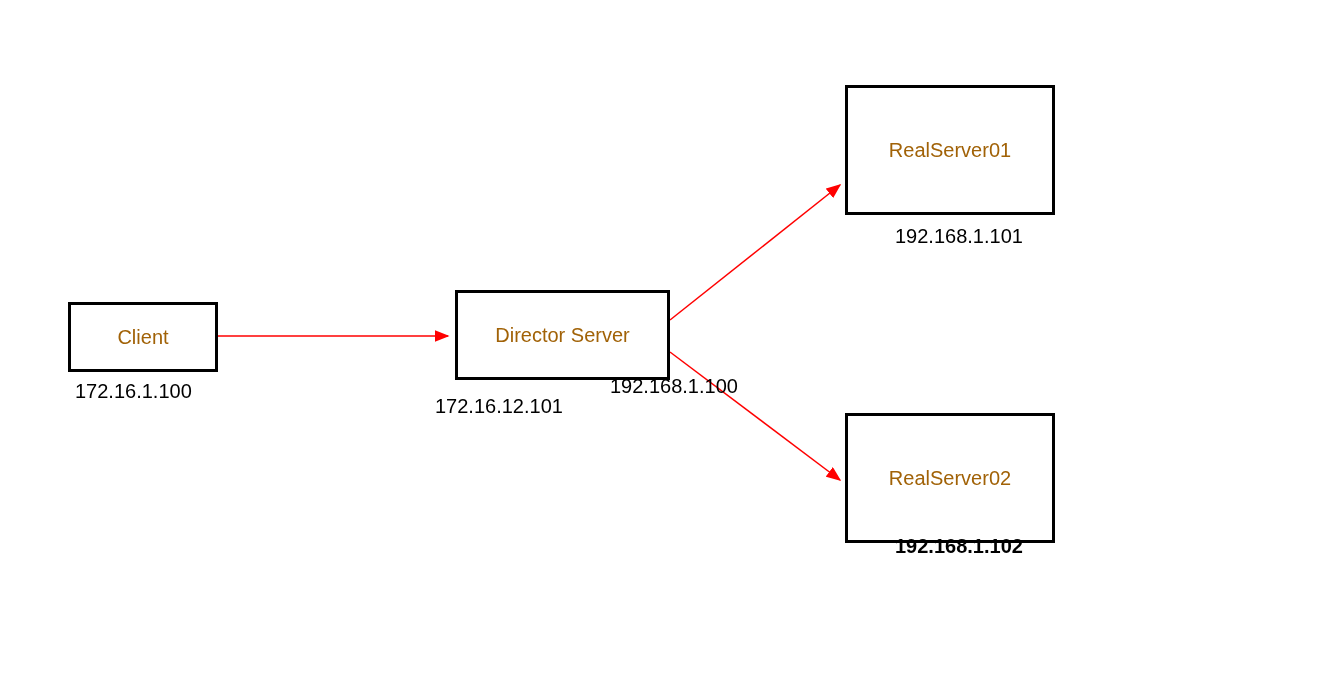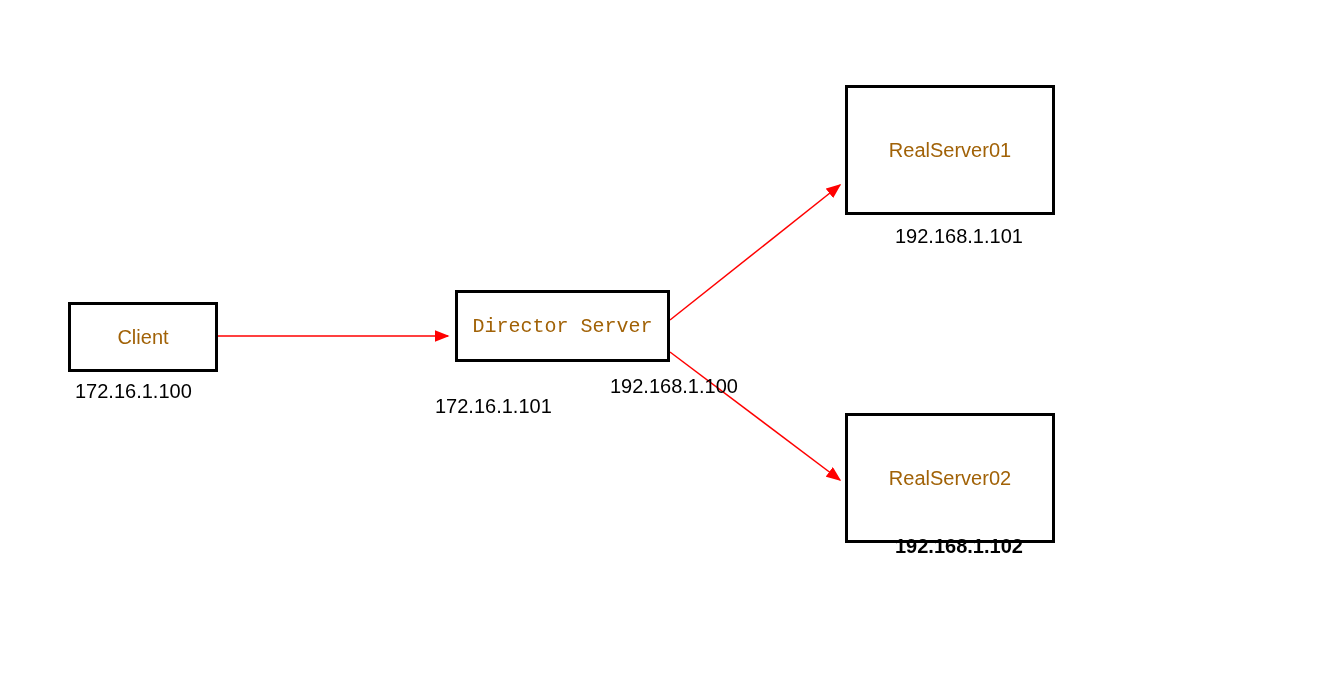--- a/index.html
+++ b/index.html
@@ -46,24 +46,24 @@
   <line x1="218" y1="336" x2="448" y2="336" stroke="#ff0000" stroke-width="1.5" marker-end="url(#arrowhead)"></line>
   <line x1="670" y1="320" x2="840" y2="185" stroke="#ff0000" stroke-width="1.5" marker-end="url(#arrowhead)"></line>
   <line x1="670" y1="352" x2="840" y2="480" stroke="#ff0000" stroke-width="1.5" marker-end="url(#arrowhead)"></line>
 </svg>
 
 <div class="node" style="left:68px; top:302px; width:150px; height:70px;">
   <span>Client</span>
 </div>
 <div class="ip-label" style="left:75px; top:380px;">172.16.1.100</div>
 
-<div class="node" style="left:455px; top:290px; width:215px; height:72px;font-family:Liberation Mono, monospace;">
+<div class="node" style="left:455px; top:290px; width:215px; height:90px;">
   <span>Director Server</span>
 </div>
-<div class="ip-label" style="left:435px; top:395px;">172.16.1.101</div>
+<div class="ip-label" style="left:435px; top:395px;">172.16.12.101</div>
 <div class="ip-label" style="left:610px; top:375px;">192.168.1.100</div>
 
 <div class="node" style="left:845px; top:85px; width:210px; height:130px;">
   <span>RealServer01</span>
 </div>
 <div class="ip-label" style="left:895px; top:225px;">192.168.1.101</div>
 
 <div class="node" style="left:845px; top:393px; width:210px; height:130px;margin-top:20px;">
   <span>RealServer02</span>
 </div>

